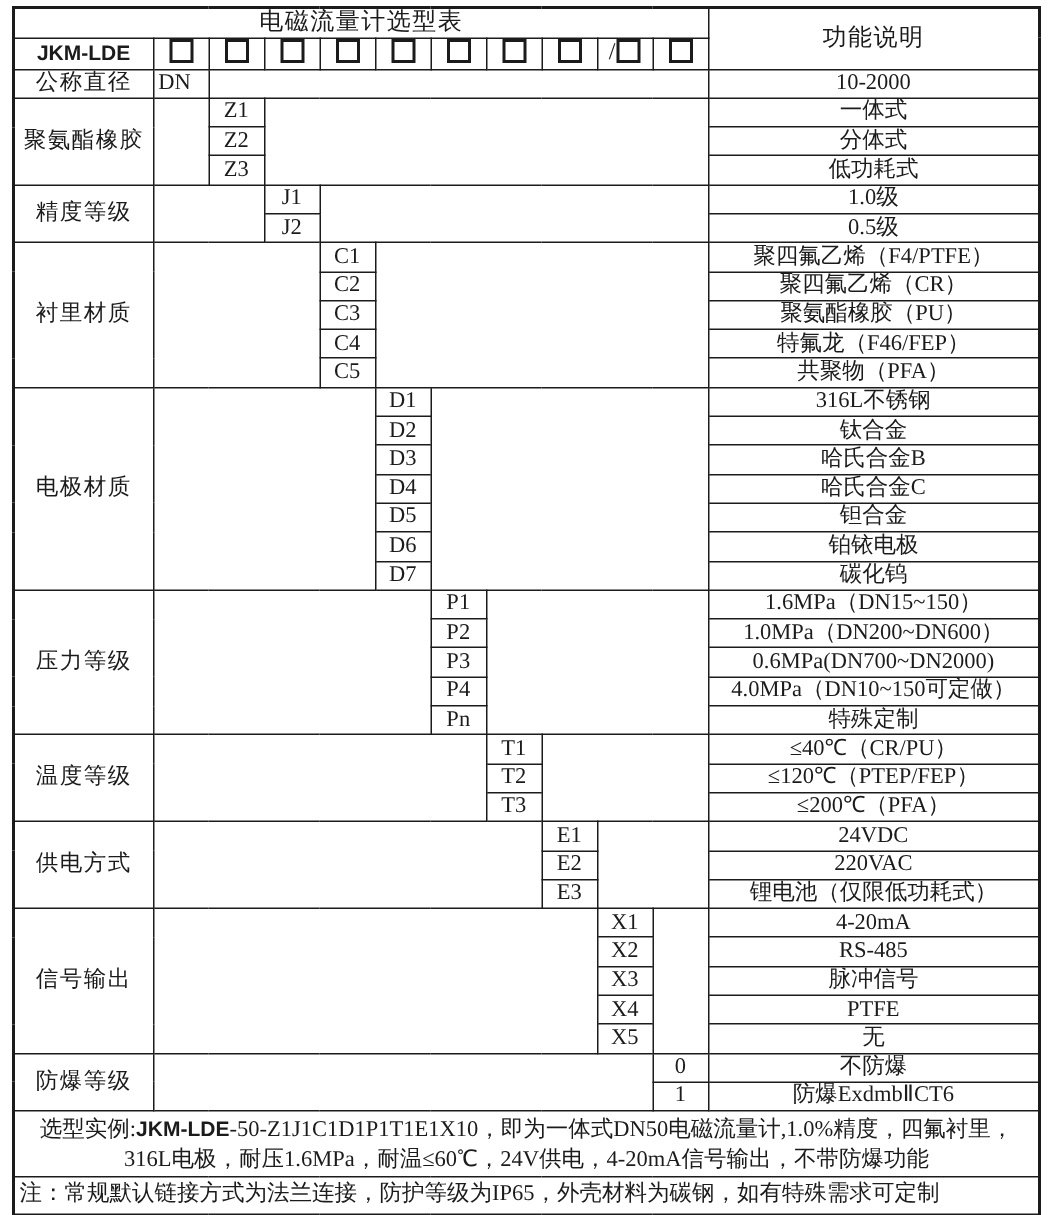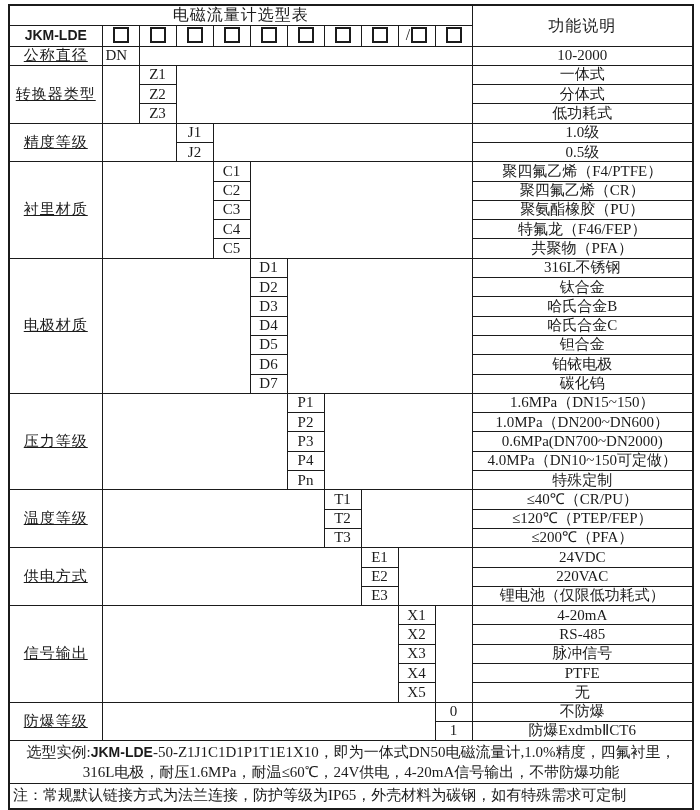--- a/index.html
+++ b/index.html
@@ -29,21 +29,21 @@
   tr { height:19.3px; }
   tr.r-title { height:20px;padding-left:40px; }
   tr.r-model { height:21px; }
   tr.r-example { height:43px; }
   tr.r-note { height:25px;padding-left:19px; }
   td.title, td.desc-h { font-size:16px; letter-spacing:1px; }
   td.model {
     font-family:"Liberation Sans", sans-serif;
     font-weight:bold; font-size:14px;
   }
-  td.cat { letter-spacing:1px;text-decoration:underline; }
+  td.cat { letter-spacing:1px; }
   td.code-left { text-align:left; padding-left:3px;margin-top:28px; }
   .cb {
     display:inline-block;
     width:12px; height:12px;
     border:2px solid #1b1b1b;
     vertical-align:middle;
     margin-top:-3px;
     box-sizing:content-box;
   }
   .slash { font-size:16px; margin-right:1px; }
@@ -98,21 +98,21 @@
   </tr>
 
   <tr>
     <td class="cat">公称直径</td>
     <td class="code-left">DN</td>
     <td colspan="9"></td>
     <td>10-2000</td>
   </tr>
 
   <tr>
-    <td class="cat" rowspan="3">转换器类型</td>
+    <td class="cat" rowspan="3">聚氨酯橡胶</td>
     <td rowspan="3"></td>
     <td>Z1</td>
     <td rowspan="3" colspan="8"></td>
     <td>一体式</td>
   </tr>
   <tr>
     <td>Z2</td>
     <td>分体式</td>
   </tr>
   <tr>

